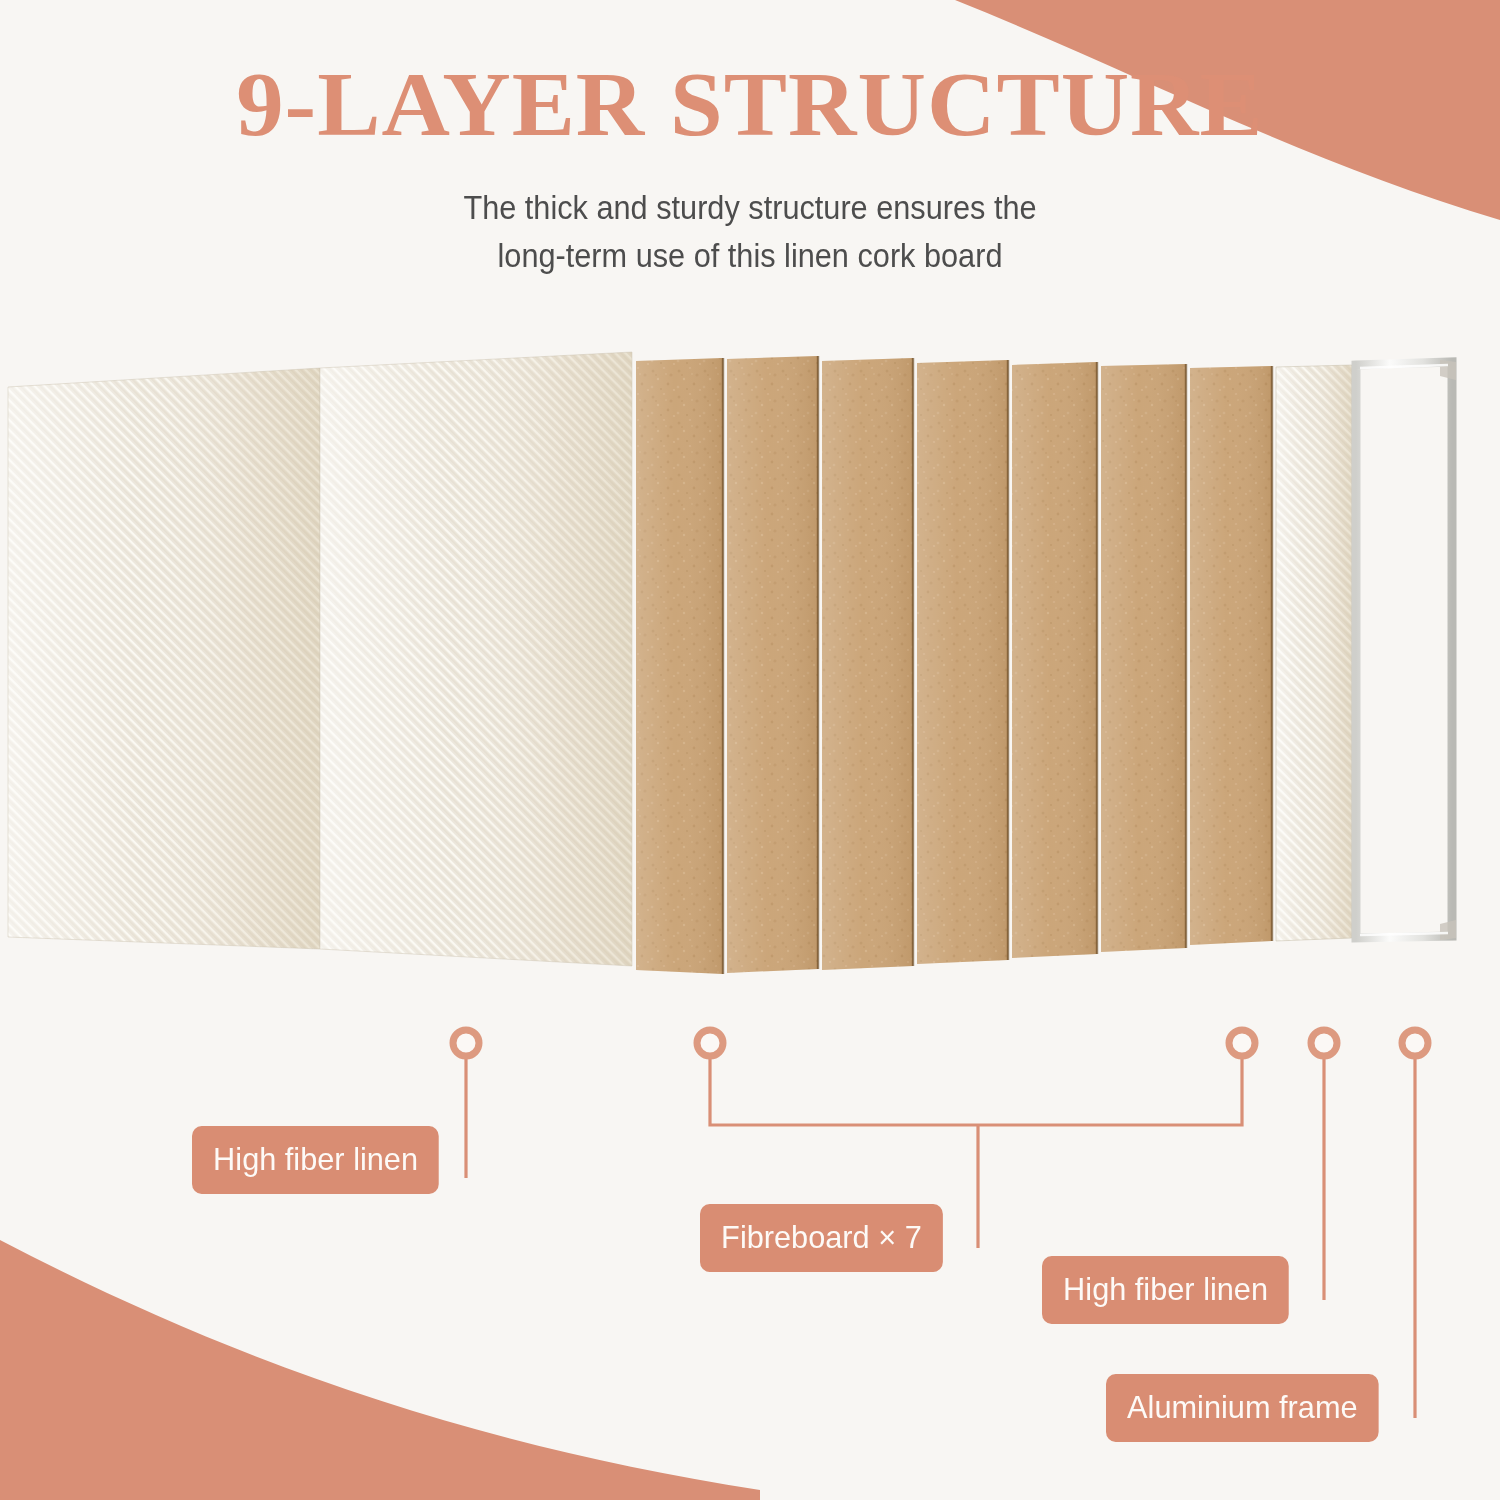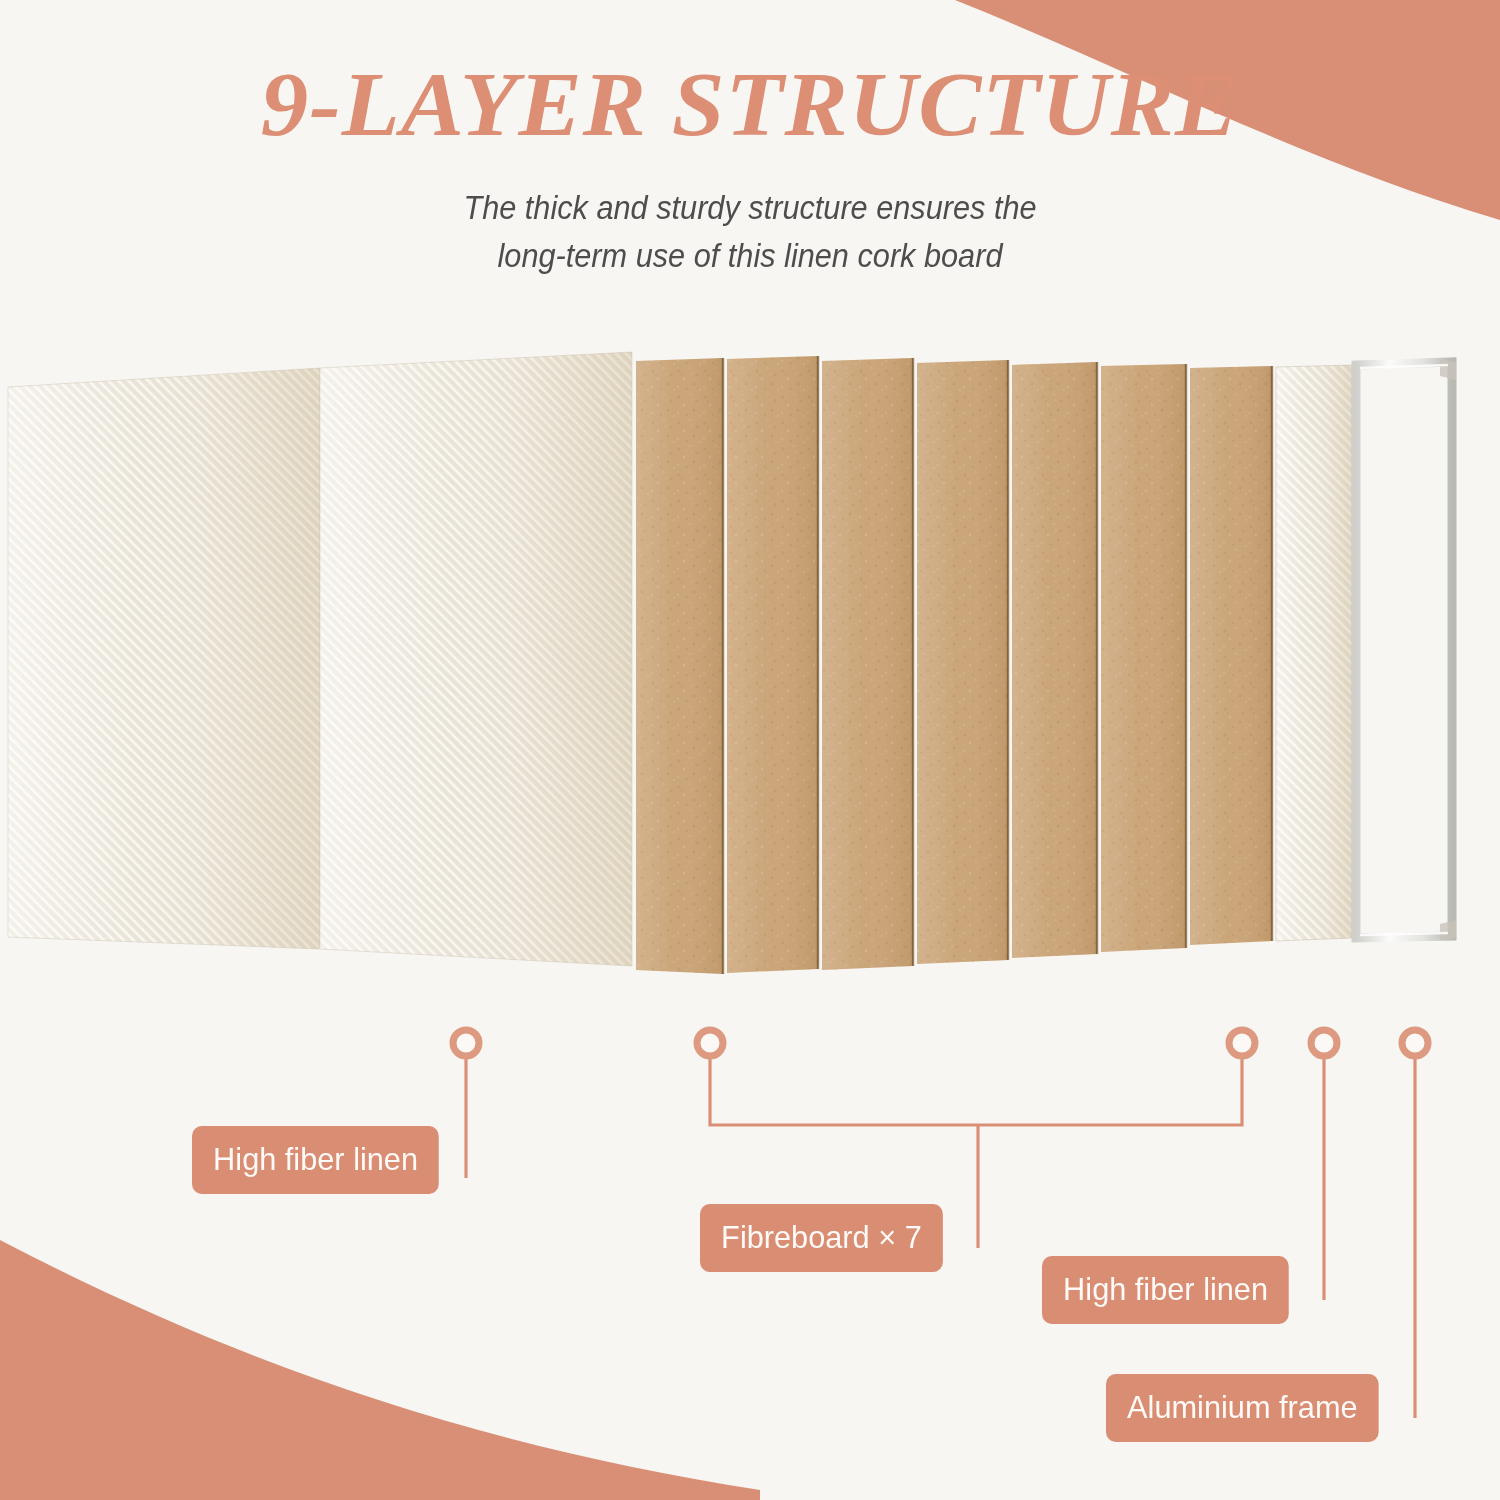--- a/index.html
+++ b/index.html
@@ -11,21 +11,21 @@
     position:relative;
   }
   #stage{position:absolute;inset:0;width:1500px;height:1500px;}
 
   
   .deco{position:absolute;pointer-events:none;}
   #deco-tr{top:0;right:0;width:620px;height:230px;}
   #deco-bl{left:0;bottom:0;width:760px;height:260px;}
 
   
-  #header{position:absolute;top:58px;left:0;width:1500px;text-align:center;font-style:italic;}
+  #header{position:absolute;top:58px;left:0;width:1500px;text-align:center;}
   #title{
     font-family:"Liberation Serif",serif;
     font-weight:700;
     font-size:92px;
     letter-spacing:1px;
     color:#dd8f75;
     line-height:1.0;
     margin:0;
     transform:scaleX(1.03);
   }

